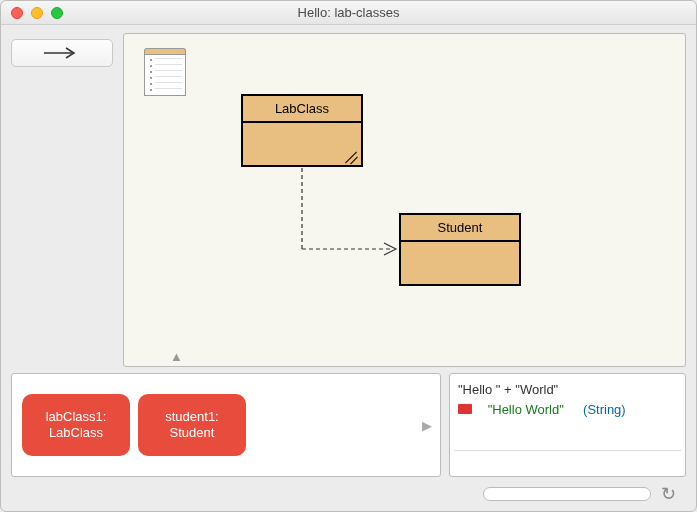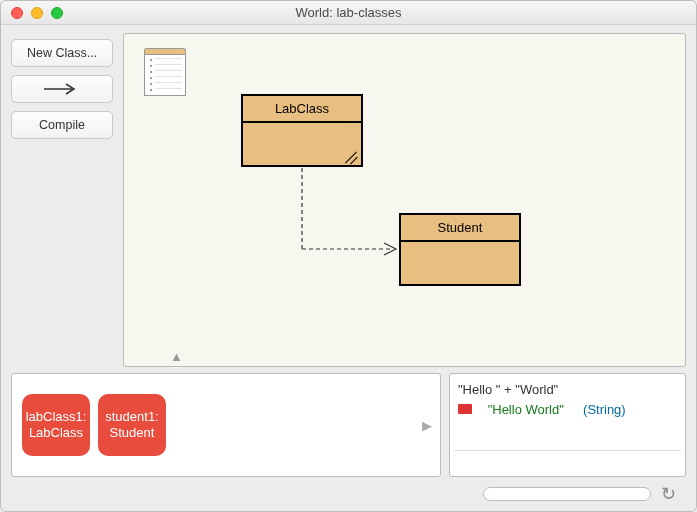--- a/index.html
+++ b/index.html
@@ -169,21 +169,21 @@
 }
 .obj-bench {
   width: 430px;
   display: flex;
   align-items: center;
   padding: 0 10px;
   gap: 8px;
   position: relative;
 }
 .obj {
-  width: 68px;
+  width: 108px;
   height: 62px;
   background: #e74c3c;
   border-radius: 10px;
   color: #fff;
   font-size: 13px;
   display: flex;
   flex-direction: column;
   align-items: center;
   justify-content: center;
   text-align: center;
@@ -246,34 +246,32 @@
 </head>
 <body>
 
 <div class="window">
   <div class="titlebar">
     <div class="traffic">
       <div class="tlight tl-close"></div>
       <div class="tlight tl-min"></div>
       <div class="tlight tl-max"></div>
     </div>
-    <div class="title">World:  lab-classes</div>
+    <div class="title">Hello:  lab-classes</div>
   </div>
 
   <div class="content">
     <div class="upper">
       <div class="sidebar">
-        <div class="btn">New Class...</div>
         <div class="btn arrow">
           <svg width="40" height="14">
             <line x1="2" y1="7" x2="30" y2="7" stroke="#333" stroke-width="1.5"></line>
             <polyline points="24,2 32,7 24,12" fill="none" stroke="#333" stroke-width="1.5"></polyline>
           </svg>
         </div>
-        <div class="btn">Compile</div>
         <div style="flex:1"></div>
       </div>
 
       <div class="canvas">
         <div class="notepad">
           <div class="note-top"></div>
           <div class="note-body"></div>
         </div>
 
         <div class="classbox" style="left:117px; top:60px;">

